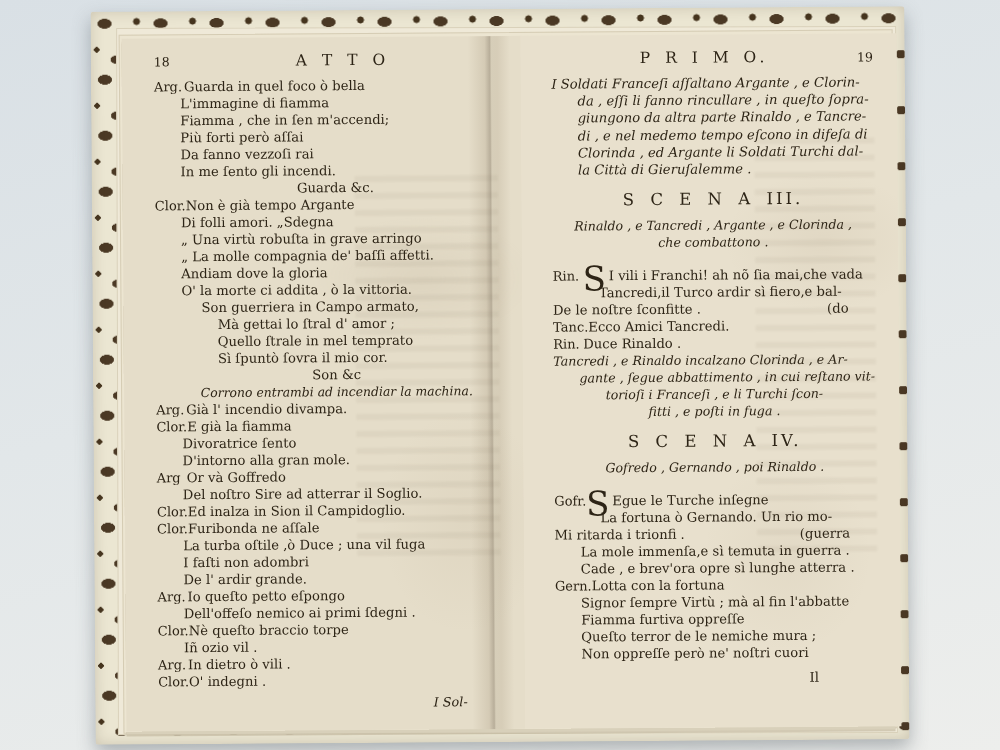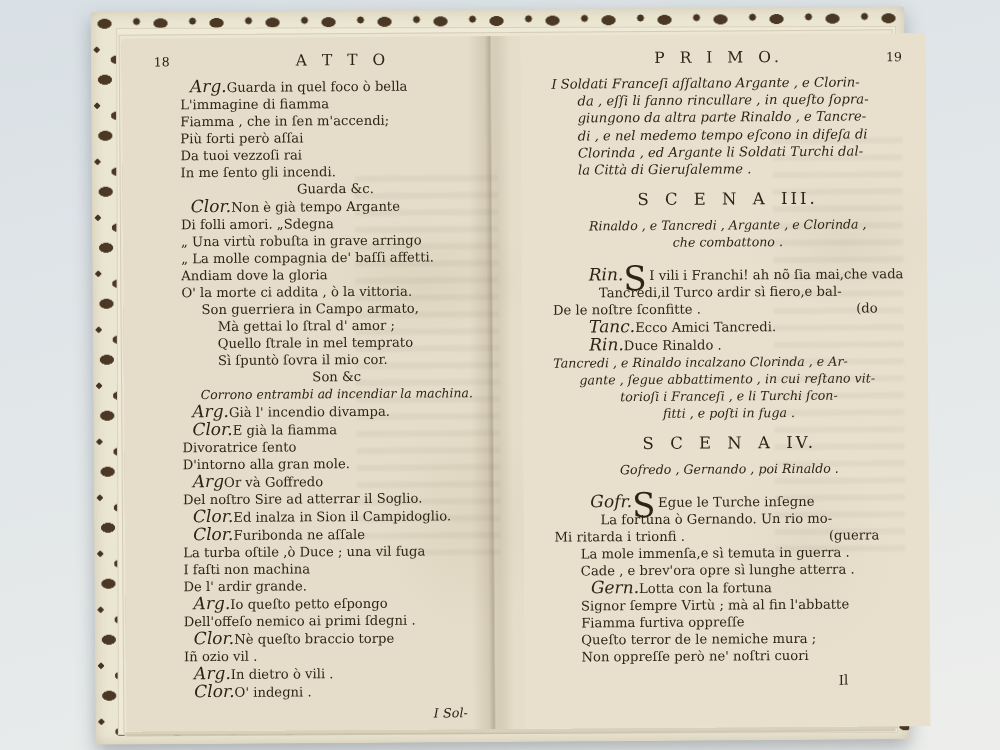--- a/index.html
+++ b/index.html
@@ -39,21 +39,21 @@
     background:linear-gradient(90deg,transparent 0%,rgba(110,90,60,0.14) 40%,rgba(80,65,45,0.30) 52%,rgba(170,160,135,0.25) 56%,rgba(110,90,60,0.12) 70%,transparent 100%);}
   
   .ghost{position:absolute;opacity:0.10;pointer-events:none;
     background:repeating-linear-gradient(180deg,rgba(90,75,55,0.55) 0 6px,transparent 6px 17px);
     filter:blur(1.2px);}
   
   .hdr{display:flex;align-items:baseline;height:22px;margin-bottom:4px;}
   .pgnum{font-size:12.5px;}
   .runtitle{flex:1;text-align:center;font-size:15.5px;letter-spacing:4px;word-spacing:2px;}
   .line{font-size:13.2px;line-height:17px;white-space:nowrap;overflow:visible;}
-  .spk{font-style:italic;display:inline-block;min-width:30px;font-size:17px;margin-left:36px;}
+  .spk{display:inline-block;min-width:30px;font-size:13px;}
   .i1{margin-left:26px;}
   .i2{margin-left:46px;}
   .i3{margin-left:62px;}
   .ctr{text-align:center;margin-left:0;}
   .dir{font-style:italic;text-align:center;font-size:12.4px;}
   .argp{font-style:italic;line-height:17.2px;}
   .dirp{font-style:italic;font-size:12.6px;}
   .head{text-align:center;font-size:16.5px;letter-spacing:3px;word-spacing:5px;margin:13px 0 9px;}
   .cast{font-style:italic;text-align:center;font-size:12.6px;}
   .gap{height:9px;}
@@ -74,21 +74,21 @@
       <div class="page page-left">
         <div class="hdr">
           <span class="pgnum">18</span>
           <span class="runtitle">A T T O</span>
         </div>
         <div>
             <div class="line"><span class="spk">Arg. </span><span class="txt">Guarda in quel foco ò bella</span></div>
             <div class="line i1"><span class="txt">L'immagine di fiamma</span></div>
             <div class="line i1"><span class="txt">Fiamma , che in ſen m'accendi;</span></div>
             <div class="line i1"><span class="txt">Più forti però aſſai</span></div>
-            <div class="line i1"><span class="txt">Da tuoi vezzoſi rai</span></div>
+            <div class="line i1"><span class="txt">Da fanno vezzoſi rai</span></div>
             <div class="line i1"><span class="txt">In me ſento gli incendi.</span></div>
             <div class="line ctr"><span class="txt">Guarda &amp;c.</span></div>
             <div class="line"><span class="spk">Clor. </span><span class="txt">Non è già tempo Argante</span></div>
             <div class="line i1"><span class="txt">Di folli amori. „Sdegna</span></div>
             <div class="line i1"><span class="txt">„ Una virtù robuſta in grave arringo</span></div>
             <div class="line i1"><span class="txt">„ La molle compagnia de' baſſi affetti.</span></div>
             <div class="line i1"><span class="txt">Andiam dove la gloria</span></div>
             <div class="line i1"><span class="txt">O' la morte ci addita , ò la vittoria.</span></div>
             <div class="line i2"><span class="txt">Son guerriera in Campo armato,</span></div>
             <div class="line i3"><span class="txt">Mà gettai lo ſtral d' amor ;</span></div>
@@ -98,21 +98,21 @@
             <div class="line dir"><span class="txt">Corrono entrambi ad incendiar la machina.</span></div>
             <div class="line"><span class="spk">Arg. </span><span class="txt">Già l' incendio divampa.</span></div>
             <div class="line"><span class="spk">Clor. </span><span class="txt">E già la fiamma</span></div>
             <div class="line i1"><span class="txt">Divoratrice ſento</span></div>
             <div class="line i1"><span class="txt">D'intorno alla gran mole.</span></div>
             <div class="line"><span class="spk">Arg </span><span class="txt">Or và Goffredo</span></div>
             <div class="line i1"><span class="txt">Del noſtro Sire ad atterrar il Soglio.</span></div>
             <div class="line"><span class="spk">Clor. </span><span class="txt">Ed inalza in Sion il Campidoglio.</span></div>
             <div class="line"><span class="spk">Clor. </span><span class="txt">Furibonda ne aſſale</span></div>
             <div class="line i1"><span class="txt">La turba oſtile ,ò Duce ; una vil fuga</span></div>
-            <div class="line i1"><span class="txt">I faſti non machina</span></div>
+            <div class="line i1"><span class="txt">I faſti non adombri</span></div>
             <div class="line i1"><span class="txt">De l' ardir grande.</span></div>
             <div class="line"><span class="spk">Arg. </span><span class="txt">Io queſto petto eſpongo</span></div>
             <div class="line i1"><span class="txt">Dell'offeſo nemico ai primi ſdegni .</span></div>
             <div class="line"><span class="spk">Clor. </span><span class="txt">Nè queſto braccio torpe</span></div>
             <div class="line i1"><span class="txt">Iñ ozio vil .</span></div>
             <div class="line"><span class="spk">Arg. </span><span class="txt">In dietro ò vili .</span></div>
             <div class="line"><span class="spk">Clor. </span><span class="txt">O' indegni .</span></div>
           </div>
         <div class="line catch-left">I Sol-</div>
         <div class="ghost" style="left:58%;top:20%;width:36%;height:55%;"></div>

